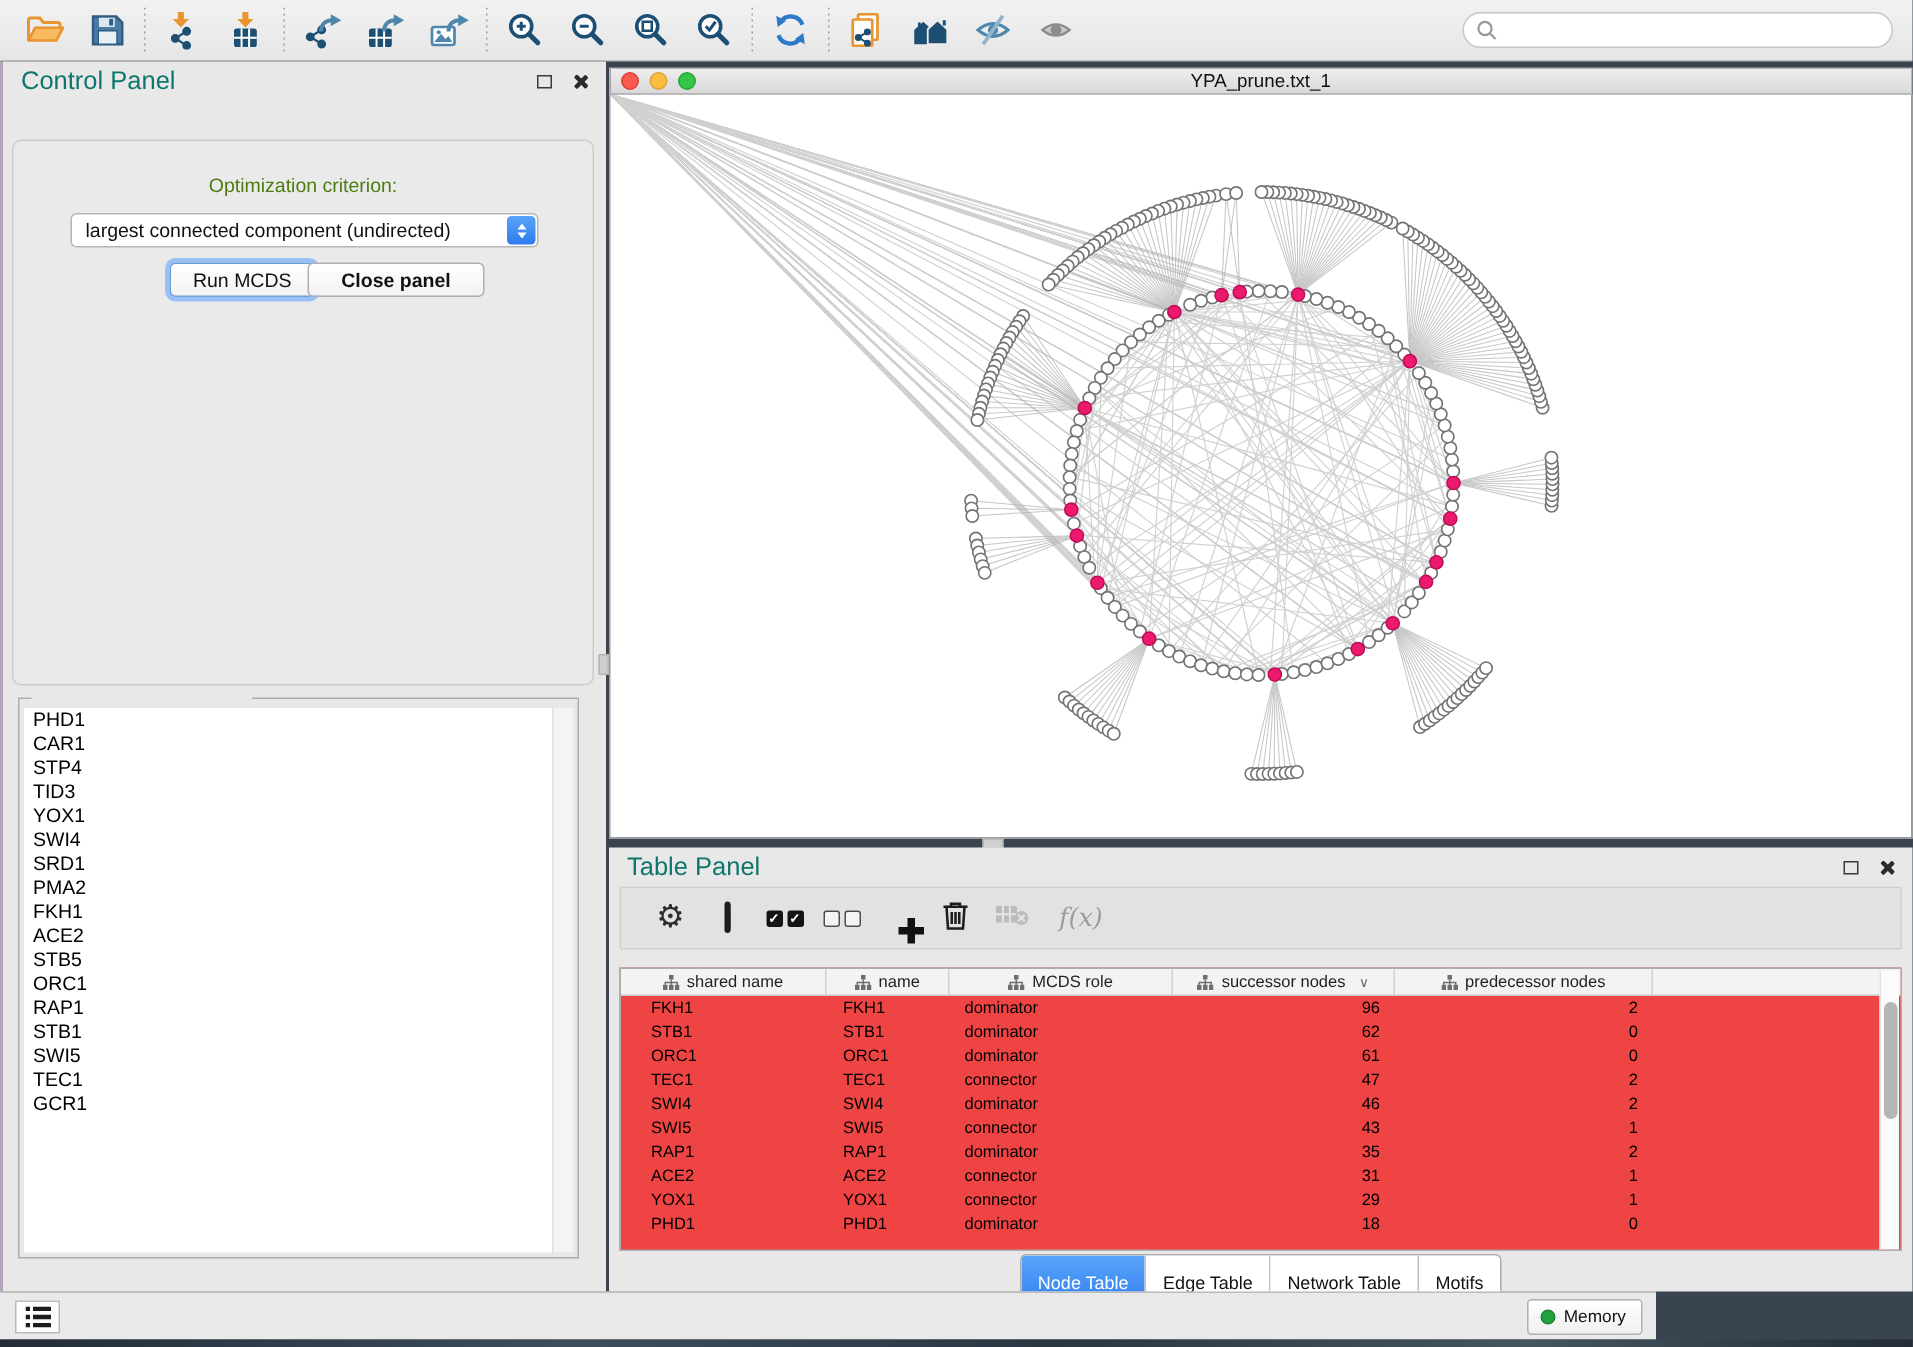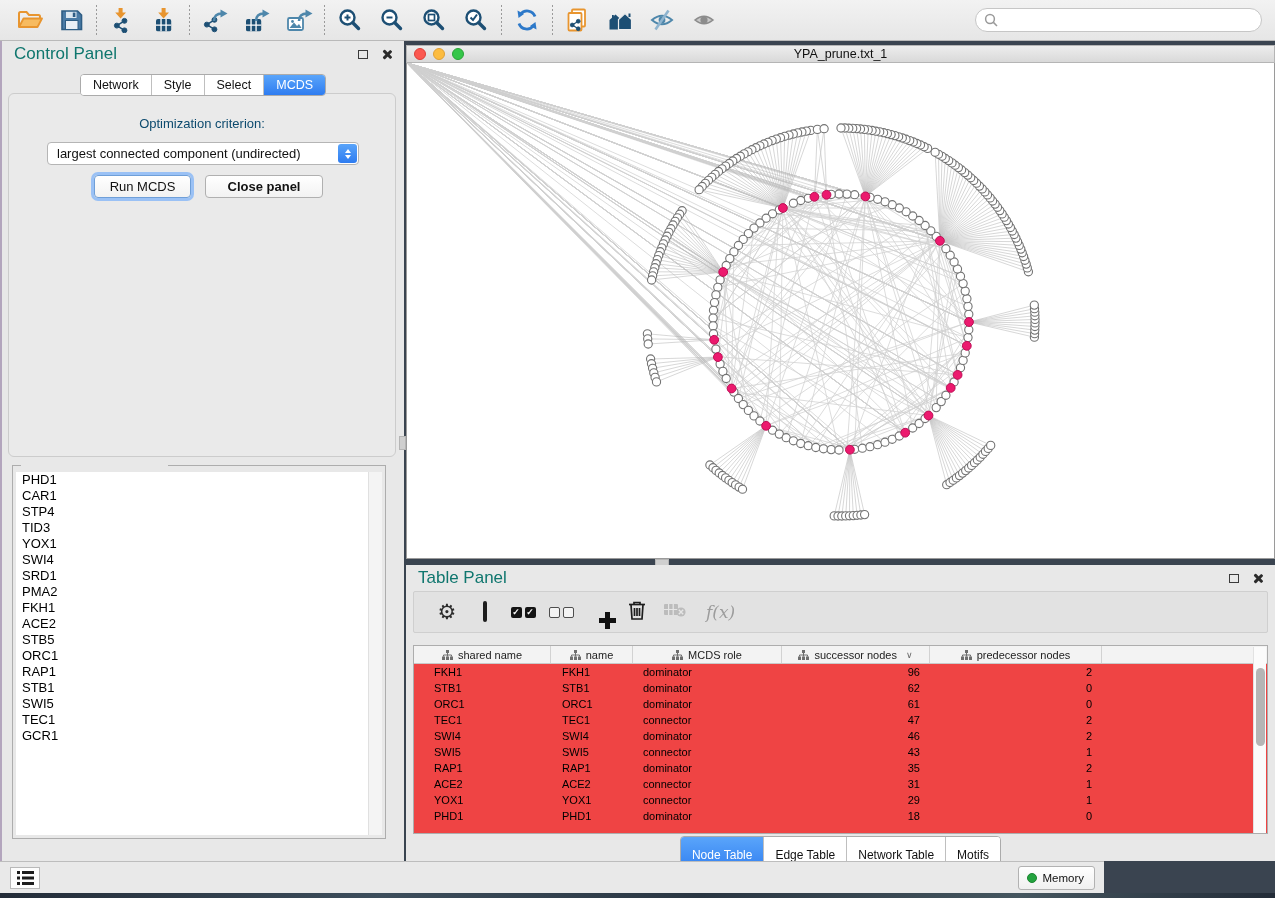--- a/index.html
+++ b/index.html
@@ -34,32 +34,32 @@
 
   .seg { display:flex; border:1px solid #ababab; border-radius:4px; background:#fff; overflow:hidden; }
   .seg .segbtn { padding:2px 12px; font-size:12.5px; color:#111; border-right:1px solid #bfbfbf;
      height:20px; display:flex; align-items:center; background:#fff; }
   .seg .segbtn:last-child { border-right:none; }
   .seg .segbtn.sel { background:linear-gradient(#5aa5fa,#2e7cf0); color:#fff; }
   #cp-tabs-row { position:absolute; left:0; top:33px; width:402px; display:flex; justify-content:center; z-index:2; }
 
   #cp-box { position:absolute; left:6px; top:52px; width:388px; height:364px;
     background:#eaeaea; border:1px solid #cccccc; border-radius:6px; }
-  #opt-label { position:absolute; top:22px; width:100%; text-align:center; font-size:13px; color:#0c4a6e; }
+  #opt-label { position:absolute; top:22px; width:100%; text-align:center; font-size:13px; color:#4d7c0f; }
   #criterion-select { position:absolute; left:38px; top:48px; width:312px; height:23px; background:#fff;
     border:1px solid #b5b5b5; border-radius:4px; display:flex; align-items:center; font-size:13px; color:#111;
     padding-left:9px; }
   #criterion-stepper { position:absolute; right:1px; top:1px; bottom:1px; width:19px; border-radius:3px;
     background:linear-gradient(#59a4fa,#2e7cf0); display:flex; flex-direction:column; align-items:center; justify-content:center; gap:2px; }
   .tri-up { width:0; height:0; border-left:3.5px solid transparent; border-right:3.5px solid transparent; border-bottom:4.5px solid #fff; }
   .tri-dn { width:0; height:0; border-left:3.5px solid transparent; border-right:3.5px solid transparent; border-top:4.5px solid #fff; }
   .pbtn { position:absolute; top:81px; height:23px; background:linear-gradient(#ffffff,#f2f2f2);
     border:1px solid #b0b0b0; border-radius:4px; font-size:13px; color:#111;
     display:flex; align-items:center; justify-content:center; }
-  #run-btn { left:85px; width:97px; box-shadow:0 0 0 3px rgba(110,170,250,.65); border-color:#6f9fd8; }
+  #run-btn { left:104px; width:97px; box-shadow:0 0 0 3px rgba(110,170,250,.65); border-color:#6f9fd8; }
   #closep-btn { left:196px; width:118px;font-weight:bold; }
 
   #result-fieldset { position:absolute; left:10px; top:424px; width:374px; height:374px;
     border:1px solid #adadad; }
   #result-legend { position:absolute; left:8px; top:-8px; background:#e8e8e8; padding:16px 4px; font-size:13px; color:#111; }
   #result-list { position:absolute; left:3px; top:6px; right:17px; bottom:3px; background:#fff; overflow:hidden; }
   #result-scroll { position:absolute; right:3px; top:6px; width:14px; bottom:3px; background:#f4f4f4; border-left:1px solid #e0e0e0; }
   .mcds-item { font-size:13px; color:#000; line-height:16px; padding-left:6px; }
   #result-white { position:absolute; left:3px; top:6px; right:3px; bottom:3px; background:#fff; border:1px solid #cfcfcf; }
 
@@ -291,28 +291,20 @@
   </div>
 
   <div id="left-strip"></div>
 
   <div id="control-panel">
     <div class="panel-head">
       <div class="panel-title">Control Panel</div>
       <div class="float-ic"></div>
       <div class="close-ic"></div>
     </div>
-    <div id="cp-tabs-row">
-        <div class="seg" id="cp-tabs">
-          <div class="segbtn">Network</div>
-          <div class="segbtn">Style</div>
-          <div class="segbtn">Select</div>
-          <div class="segbtn sel">MCDS</div>
-        </div>
-      </div>
     <div id="cp-box">
       <div id="opt-label">Optimization criterion:</div>
       <div id="criterion-select">
         <span>largest connected component (undirected)</span>
         <span id="criterion-stepper">
             <span class="tri-up"></span>
             <span class="tri-dn"></span>
           </span>
       </div>
       <div class="pbtn" id="run-btn">Run MCDS</div>

